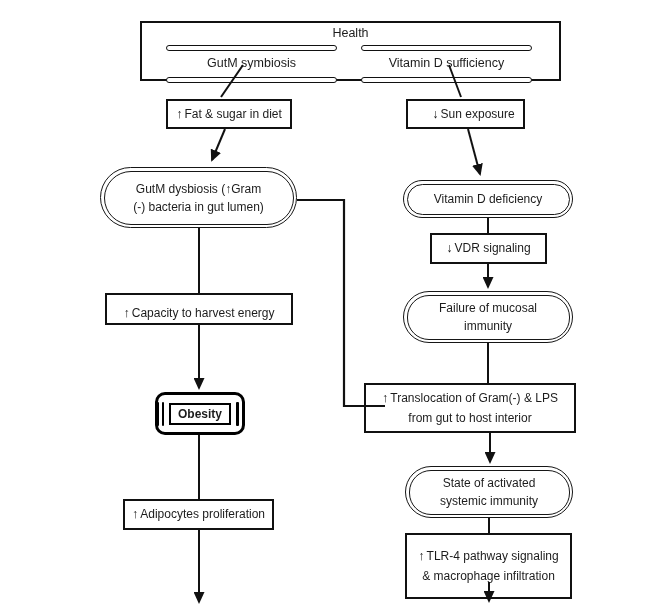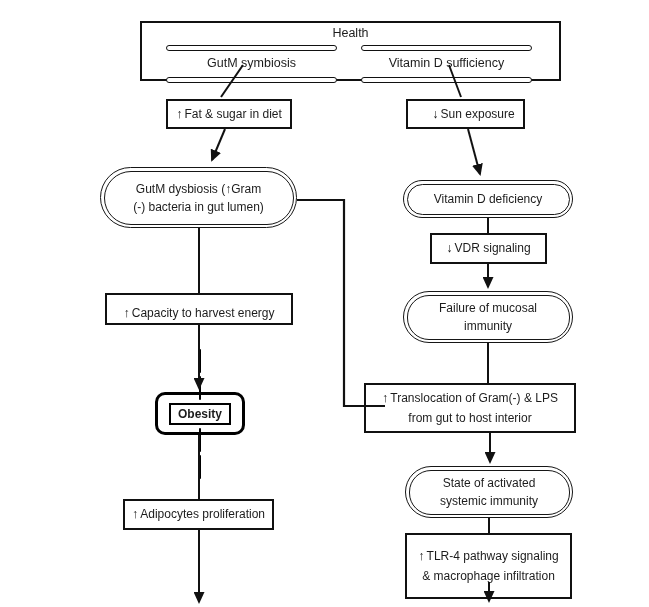--- a/index.html
+++ b/index.html
@@ -26,21 +26,21 @@
     font-size:12px; line-height:1.5; text-align:center;
   }
   .health-box { border:2.5px solid #111; }
   .health-title { position:absolute; left:0; top:3px; width:100%; text-align:center;
     font-size:12.5px; }
   .pill { position:absolute; width:171px; height:6px; box-sizing:border-box;
     border:1.3px solid #111; border-radius:4px; background:#fff; }
   .health-label { position:absolute; width:171px; text-align:center; font-size:12.5px; }
   .obesity {
     border:3px solid #000; border-radius:10px;
-    display:flex; align-items:center; justify-content:center; gap:3px; padding:4px 5px;flex-direction:column;
+    display:flex; align-items:center; justify-content:center; gap:3px; padding:4px 5px;
   }
   .obar { width:2.5px; height:24px; background:#000; border-radius:1px; flex:0 0 auto; }
   .obesity-inner {
     border:2px solid #000; padding:2px 7px; margin:0 2px;
     font-weight:700; font-size:12px; white-space:nowrap;
   }
   .ln { white-space:nowrap; }
 </style>
 </head>
 <body>

